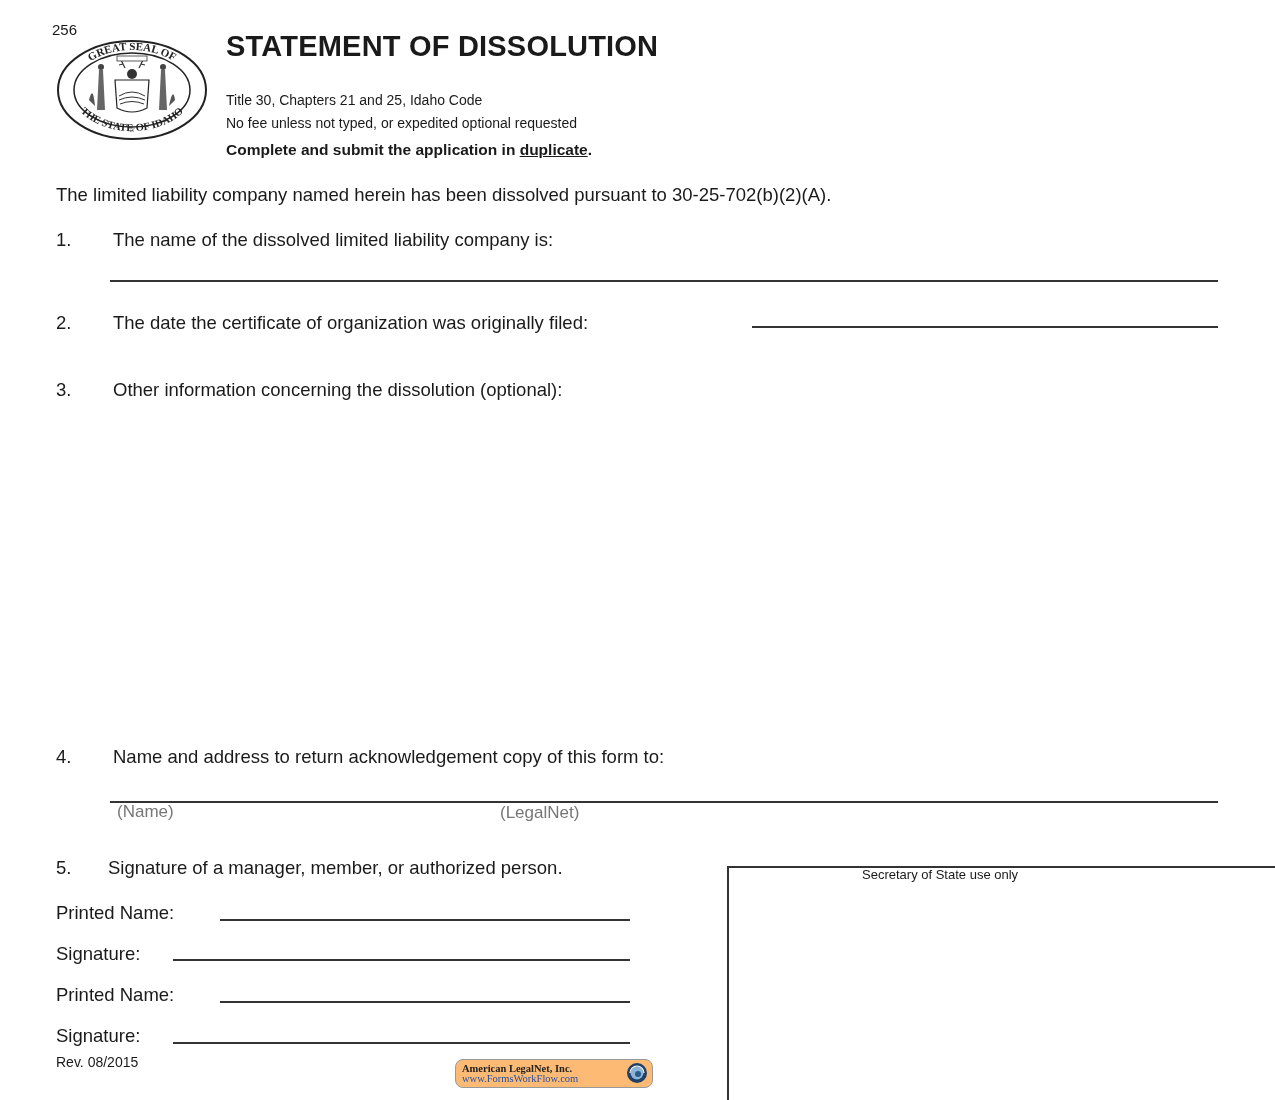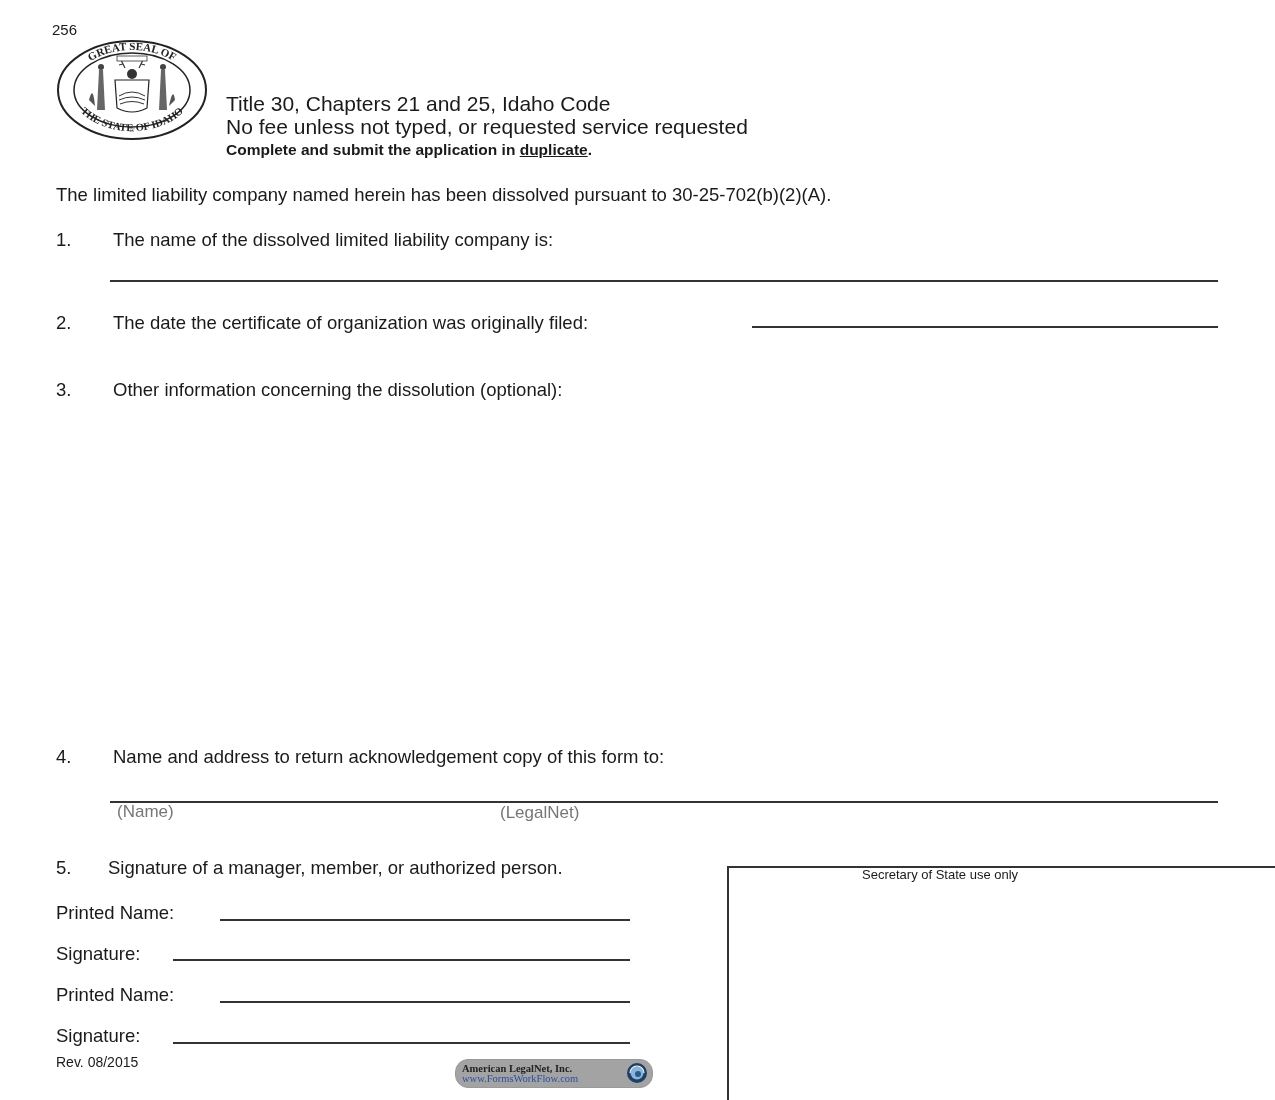--- a/index.html
+++ b/index.html
@@ -2,38 +2,38 @@
 <html><head>
 <meta charset="utf-8">
 <style>
   html, body { margin:0; padding:0; background:#ffffff; }
   body { width:1275px; height:1100px; position:relative; overflow:hidden;
          font-family:"Liberation Sans", "DejaVu Sans", sans-serif; color:#1a1a1a; }
   .abs { position:absolute; }
   .form-no { left:52px; top:21px; font-size:15px; }
   .seal { left:57px; top:40px; width:150px; height:100px; }
   .title { left:226px; top:31px; font-size:29px; font-weight:bold; line-height:30px; letter-spacing:0.2px; }
-  .sub { left:226px; font-size:21px; }
+  .sub { left:226px; font-size:14px; }
   .sub1 { top:92px; }
   .sub2 { top:115px; }
   .sub3 { top:141px; font-size:15.5px; font-weight:bold; }
   .sub3 u { text-decoration:underline; }
   .intro { left:56px; top:184px; font-size:18.5px; }
   .item { font-size:18.5px; }
   .num { position:absolute; left:56px; }
   .txt { position:absolute; left:113px; white-space:nowrap; }
   .line { position:absolute; height:0; border-top:2px solid #333; }
   .hint { font-size:17px; color:#777; }
   .sig-label { font-size:18.5px; left:56px; }
   .sos-box { left:727px; top:866px; width:560px; height:250px;
              border-top:2px solid #333; border-left:2px solid #333; }
   .sos-label { left:862px; top:867px; font-size:13px; }
   .rev { left:56px; top:1054px; font-size:14px; }
   .badge { left:455px; top:1059px; width:196px; height:27px; border:1px solid #999;
-           border-radius:13px; background:#a3a3a3; }
+           border-radius:8px; background:#fdba74; }
   .badge-name { position:absolute; left:6px; top:3px; font-family:"Liberation Serif", serif;
                 font-size:10.5px; font-weight:bold; color:#222; }
   .badge-url { position:absolute; left:6px; top:13px; font-family:"Liberation Serif", serif;
                font-size:10.5px; color:#2a4fa0; }
   .badge-logo { position:absolute; right:4px; top:2px; width:22px; height:22px; }
 </style>
 </head>
 <body>
 
 <div class="abs form-no">256</div>
@@ -63,23 +63,24 @@
     <path d="M 42 30 L 46 30 L 48 70 L 40 70 Z" fill="#666"></path>
     <circle cx="44" cy="27" r="3" fill="#444"></circle>
     <path d="M 104 30 L 108 30 L 110 70 L 102 70 Z" fill="#666"></path>
     <circle cx="106" cy="27" r="3" fill="#444"></circle>
     <path d="M 32 60 Q 36 44 38 66 Z M 112 66 Q 116 46 118 60 Z" fill="#555"></path>
     <text x="75" y="92" font-size="8" text-anchor="middle" fill="#222">☆</text>
   </svg>
 </div>
 
 <div class="abs title">
+  <div>STATEMENT OF DISSOLUTION</div>
 </div>
 <div class="abs sub sub1">Title 30, Chapters 21 and 25, Idaho Code</div>
-<div class="abs sub sub2">No fee unless not typed, or requested service requested</div>
+<div class="abs sub sub2">No fee unless not typed, or expedited optional requested</div>
 <div class="abs sub sub3"><span>Complete and submit the application in </span><u>duplicate</u><span>.</span></div>
 
 <div class="abs intro">The limited liability company named herein has been dissolved pursuant to 30-25-702(b)(2)(A).</div>
 
 <div class="item">
   <span class="num" style="top:229px">1.</span>
   <span class="txt" style="top:229px">The name of  the dissolved limited liability company  is:</span>
   <div class="line" style="left:110px; top:280px; width:1108px"></div>
 </div>
 

